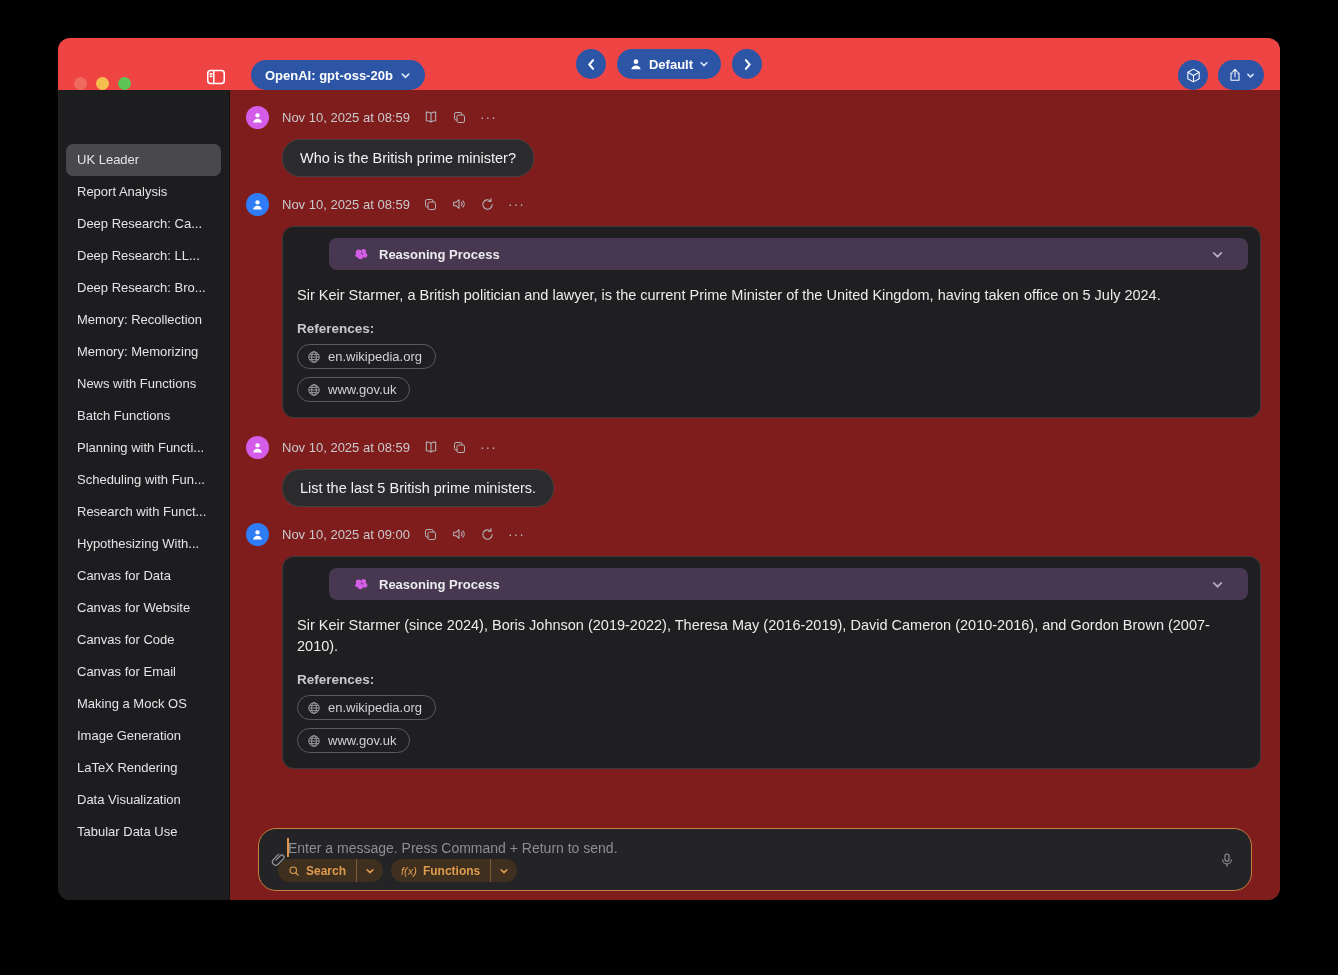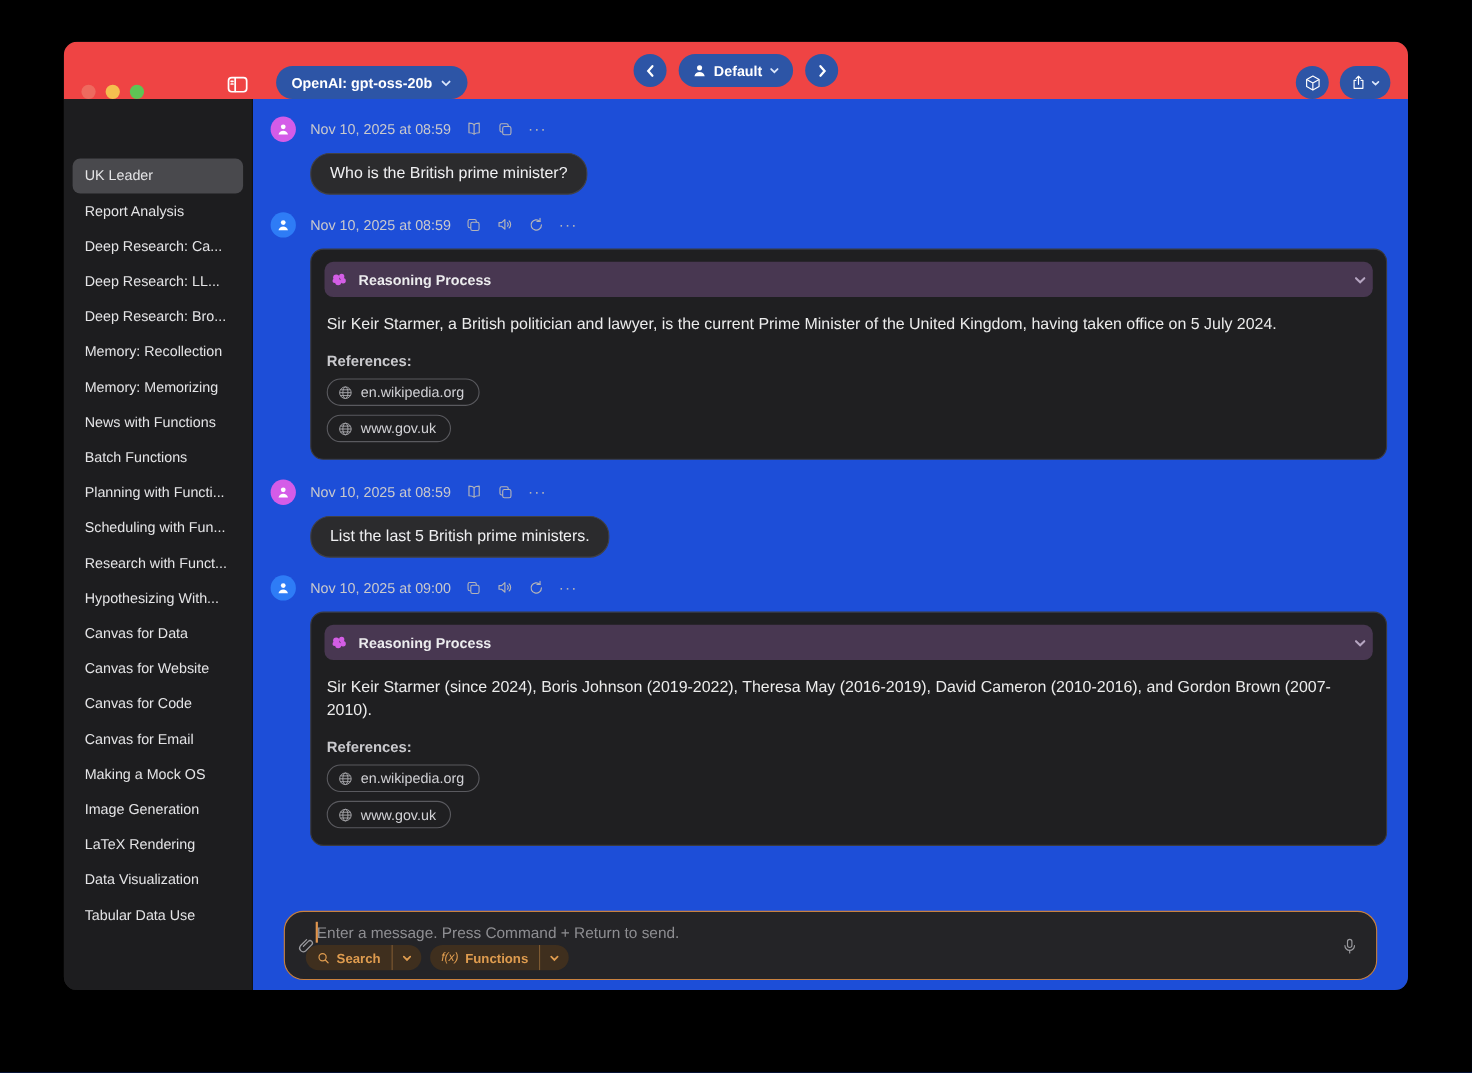--- a/index.html
+++ b/index.html
@@ -26,38 +26,38 @@
   
   .body-row { flex:1; display:flex; min-height:0; }
   .sidebar { width:172px; background:#1d1d1f; border-right:1px solid #121214; display:flex; flex-direction:column; padding-top:12px; flex-shrink:0; }
   .s-list { flex:1; overflow:hidden; padding:0 4px; }
   .s-item { height:32px; line-height:32px; padding:0 11px; margin:0 4px; color:#e4e4e6; font-size:13px; white-space:nowrap; overflow:hidden; border-radius:7px; cursor:pointer; }
   .s-item.sel { background:#49494d;margin-top:42px; }
   .s-bottom { padding:0 4px 14px 4px; }
   .s-bottom-item { height:35px; display:flex; align-items:center; gap:10px; padding:0 11px; margin:0 4px; color:#98989d; font-size:13px; border-radius:7px; cursor:pointer; }
   .s-bottom-item svg { flex-shrink:0; }
 
-  .main { flex:1; position:relative; background:#1d4ed8; min-width:0; }
+  .main { flex:1; position:relative; background:#7f1d1d; min-width:0; }
   .messages { padding:14px 0 0 16px; }
 
   
   .msg-head { display:flex; align-items:center; gap:13px; height:26px; margin-bottom:9px; }
   .avatar { width:23px; height:23px; border-radius:50%; display:flex; align-items:center; justify-content:center; flex-shrink:0; }
   .avatar.user { background:#d45ce8; }
   .avatar.assistant { background:#2e7cf6; }
   .timestamp { color:#c9c9cd; font-size:13px; }
   .head-icons { display:flex; align-items:center; gap:13px; color:#b4b4b8; }
   .head-icons .hicon { cursor:pointer; display:flex; align-items:center; }
   .dots { font-size:14px; letter-spacing:1px; color:#b4b4b8; line-height:10px; }
 
   .msg-body { margin-left:36px; }
   .user-bubble { display:inline-block; background:#2b2b2d; border:1px solid #414144; border-radius:18px; padding:10px 17px; color:#f0f0f2; font-size:14.5px; margin-bottom:14px; }
 
   .assist-card { margin-right:19px; background:#1f1f21; border:1px solid #3a3a3d; border-radius:12px; padding:11px 12px 15px 12px; margin-bottom:16px; }
-  .reasoning-bar { height:32px; background:#483751; border-radius:8px; display:flex; align-items:center; gap:9px; padding:0 5px; cursor:pointer; }
+  .reasoning-bar { height:32px; background:#483751; border-radius:8px; display:flex; align-items:center; gap:9px; padding:0 24px; cursor:pointer;margin-left:34px; }
   .reasoning-label { color:#ececee; font-size:13px; font-weight:bold; }
   .reasoning-chevron { margin-left:auto; color:#b6a6c2; display:flex; }
   .assist-text { color:#ececec; font-size:14.5px; line-height:1.45; margin:15px 2px 0 2px; }
   .refs-label { color:#c9c9cd; font-size:13.5px; font-weight:bold; margin:15px 2px 0 2px; }
   .ref-pill { display:inline-flex; align-items:center; gap:7px; border:1px solid #5a5a5f; border-radius:999px; padding:4px 13px 4px 9px; color:#d2d2d6; font-size:13px; margin:8px 2px 0 2px; cursor:pointer; }
   .ref-row { display:block; }
 
   
   .composer { position:absolute; left:28px; right:28px; bottom:9px; height:63px; border:1.5px solid #c8813f; border-radius:18px; background:#242427; }
   .clip { position:absolute; left:11px; top:50%; transform:translateY(-50%); color:#9a9a9e; cursor:pointer; display:flex; }

